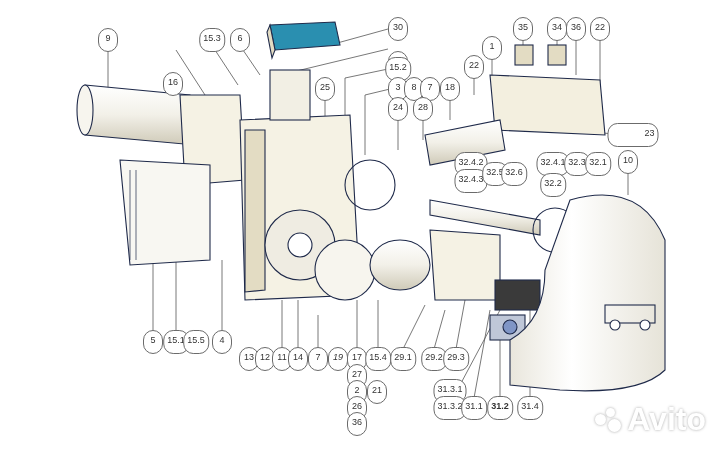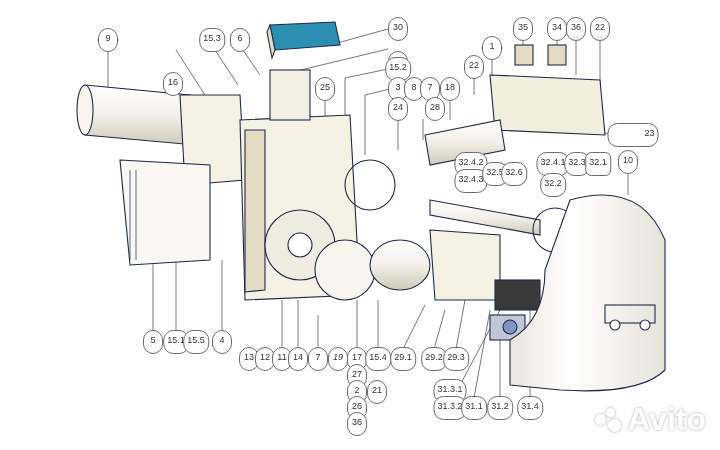--- a/index.html
+++ b/index.html
@@ -122,36 +122,36 @@
       <div class="callout" style="left: 212px; top: 40px;">15.3</div>
       <div class="callout" style="left: 240px; top: 40px;">6</div>
       <div class="callout" style="left: 398px; top: 29px;">30</div>
       <div class="callout" style="left: 398px; top: 63px;">33</div>
       <div class="callout" style="left: 398px; top: 69px;">15.2</div>
       <div class="callout" style="left: 325px; top: 89px;">25</div>
       <div class="callout" style="left: 398px; top: 89px;">3</div>
       <div class="callout" style="left: 414px; top: 89px;">8</div>
       <div class="callout" style="left: 430px; top: 89px;">7</div>
       <div class="callout" style="left: 398px; top: 109px;">24</div>
-      <div class="callout" style="left: 423px; top: 109px; margin-left: 12px;">28</div>
+      <div class="callout" style="left: 423px; top: 109px;">28</div>
       <div class="callout" style="left: 450px; top: 89px;">18</div>
       <div class="callout" style="left: 474px; top: 67px;">22</div>
       <div class="callout" style="left: 492px; top: 48px;">1</div>
       <div class="callout" style="left: 523px; top: 29px;">35</div>
       <div class="callout" style="left: 557px; top: 29px;">34</div>
       <div class="callout" style="left: 576px; top: 29px;">36</div>
       <div class="callout" style="left: 600px; top: 29px;">22</div>
       <div class="callout" style="left: 633px; top: 135px; padding-left: 36px;">23</div>
       <div class="callout" style="left: 471px; top: 164px;">32.4.2</div>
       <div class="callout" style="left: 471px; top: 181px;">32.4.3</div>
       <div class="callout" style="left: 495px; top: 174px;">32.5</div>
       <div class="callout" style="left: 514px; top: 174px;">32.6</div>
       <div class="callout" style="left: 553px; top: 164px;">32.4.1</div>
       <div class="callout" style="left: 577px; top: 164px;">32.3</div>
-      <div class="callout" style="left: 598px; top: 164px; border-radius: 6px;">32.1</div>
+      <div class="callout" style="left: 598px; top: 164px;">32.1</div>
       <div class="callout" style="left: 553px; top: 185px;">32.2</div>
       <div class="callout" style="left: 628px; top: 162px; border-radius: 10px;">10</div>
       <div class="callout" style="left: 153px; top: 342px;">5</div>
       <div class="callout" style="left: 176px; top: 342px;">15.1</div>
       <div class="callout" style="left: 196px; top: 342px;">15.5</div>
       <div class="callout" style="left: 222px; top: 342px;">4</div>
       <div class="callout" style="left: 249px; top: 359px;">13</div>
       <div class="callout" style="left: 265px; top: 359px;">12</div>
       <div class="callout" style="left: 282px; top: 359px;">11</div>
       <div class="callout" style="left: 298px; top: 359px;">14</div>
@@ -163,21 +163,21 @@
       <div class="callout" style="left: 357px; top: 392px;">2</div>
       <div class="callout" style="left: 377px; top: 392px;">21</div>
       <div class="callout" style="left: 357px; top: 408px;">26</div>
       <div class="callout" style="left: 357px; top: 424px;">36</div>
       <div class="callout" style="left: 403px; top: 359px;">29.1</div>
       <div class="callout" style="left: 434px; top: 359px;">29.2</div>
       <div class="callout" style="left: 456px; top: 359px;">29.3</div>
       <div class="callout" style="left: 450px; top: 391px;">31.3.1</div>
       <div class="callout" style="left: 450px; top: 408px;">31.3.2</div>
       <div class="callout" style="left: 474px; top: 408px;">31.1</div>
-      <div class="callout" style="left: 500px; top: 408px;">31.2</div>
+      <div class="callout" style="left: 500px; top: 408px; font-weight: bold;">31.2</div>
       <div class="callout" style="left: 530px; top: 408px;">31.4</div>
     </div>
 
   <div class="watermark">
     <div class="wm-dots">
       <span style="left:0;top:6px;width:11px;height:11px"></span>
       <span style="left:11px;top:0;width:9px;height:9px"></span>
       <span style="left:13px;top:11px;width:13px;height:13px"></span>
     </div>
     <span>Avito</span>

